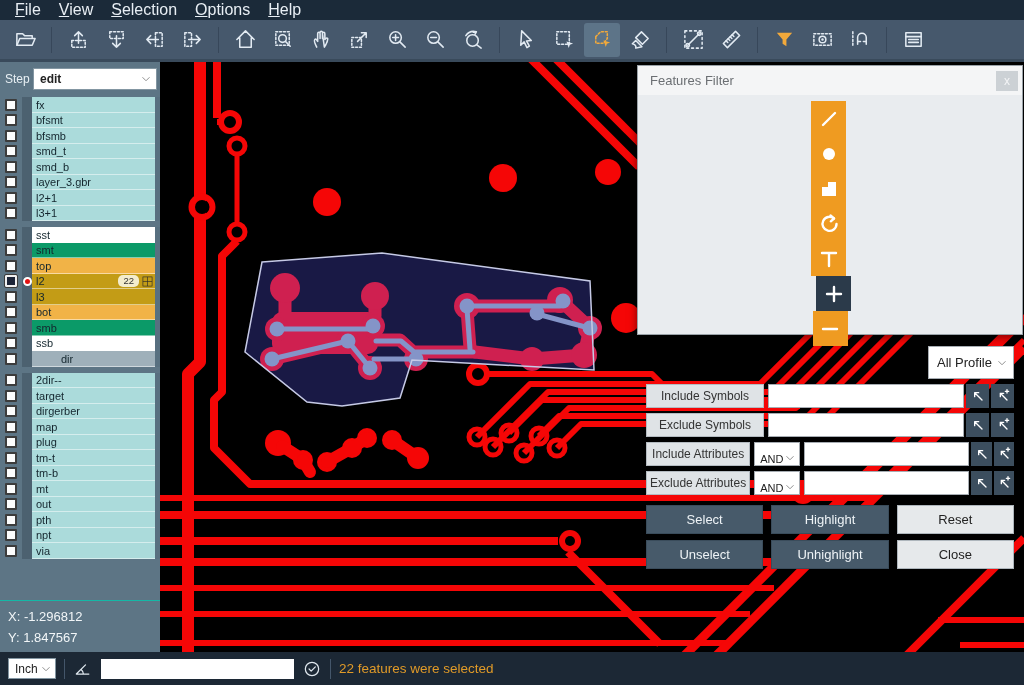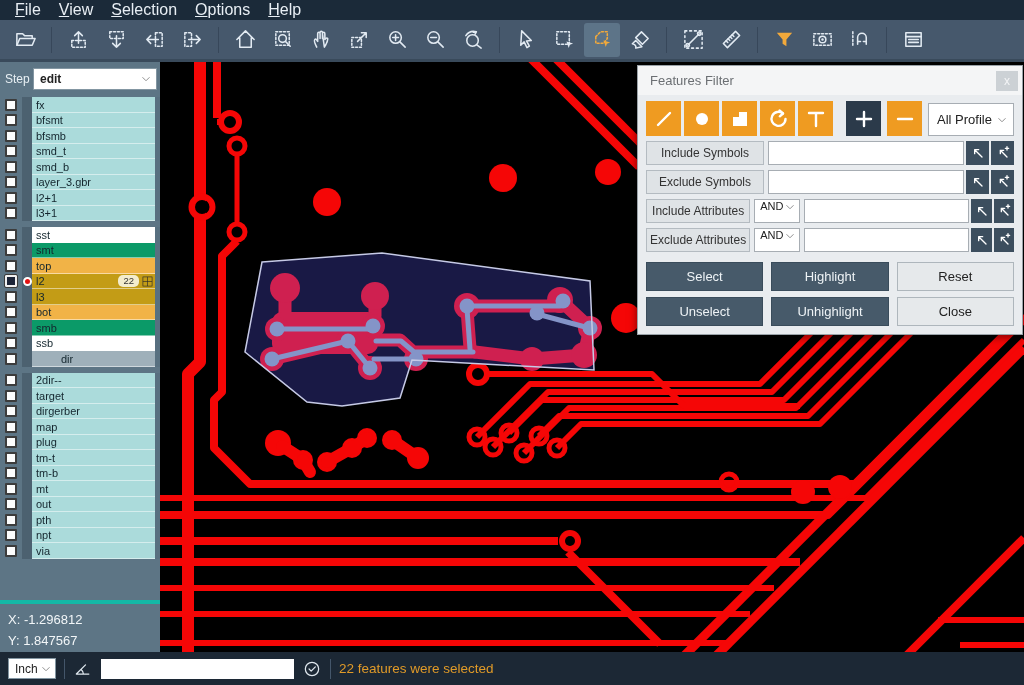--- a/index.html
+++ b/index.html
@@ -46,52 +46,52 @@
   .lname .nm { flex:1; white-space:nowrap; }
   .badge { background:#f3eccd; color:#333; font-size:9.5px; border-radius:5px; padding:0 5px; line-height:12px; margin-right:3px; }
   .gridic { width:11px; height:11px; color:#2b2b2b; }
   .gridic * { stroke:currentColor; fill:none; stroke-width:1.4; }
   .scrollcol { width:5px; background:#587080; }
   .sep6 { height:6px; }
   .c-teal  { background:#abdbdb; } .c-white { background:#ffffff; }
   .c-green { background:#0b9a68; } .c-amber { background:#f1b347; }
   .c-gold  { background:#c39c16; } .c-gray  { background:#9fb0ba;padding-left:29px; }
 
-  #coords { position:absolute; left:0; bottom:0; width:160px; height:52px; border-top:4px solid #14b8a6;
+  #coords { position:absolute; left:0; bottom:0; width:160px; height:52px; border-top:1px solid #14b8a6;
             padding:5px 0 0 8px; }
   #coords div { color:#f2f6f8; font-size:13px; line-height:21px; }
 
   
   #canvas { position:absolute; left:160px; top:62px; width:864px; height:590px; background:#000; z-index:5; }
   #pcb { position:absolute; left:0; top:0; }
 
   
   #dialog { position:absolute; left:477px; top:3px; width:386px; height:270px; background:#e9ecef;
             border:1px solid #9aa2a8; box-shadow:0 2px 8px rgba(0,0,0,.5); z-index:20; }
   #dlg-title { height:29px; background:#f4f5f6; display:flex; align-items:center; justify-content:space-between;
                padding:0 4px 0 12px; }
   #dlg-title span { color:#6b6f73; font-size:13px; }
   #dlg-close { width:22px; height:20px; background:#ccd1d5; color:#f4f5f6; display:flex; align-items:center;
                justify-content:center; font-size:12px; }
   #dlg-body { padding:6px 8px 0 8px; }
-  #tool-row { display:flex; align-items:flex-end; }
+  #tool-row { display:flex; align-items:center;flex-direction:column; }
   .tool-btn { width:35px; height:35px; background:#ef9b21; display:flex; align-items:center; justify-content:center;
               margin-right:3px; color:#fff; }
   .tool-btn .ic { width:24px; height:24px; }
   .tool-btn .ic * { stroke-width:2.4; }
   .tool-btn.dark { background:#2b3a4a; margin-left:10px; }
   .tool-btn.minus { margin-left:3px; }
   #profile-select { margin-left:auto; width:86px; height:33px; background:#fff; border:1px solid #a7adb3;
                     display:flex; align-items:center; justify-content:space-between; padding:0 4px 0 8px; }
   #profile-select span { font-size:13px; color:#222; }
   .frow { display:flex; align-items:center; margin-top:5px; height:24px; }
   .flabel { width:118px; height:24px; background:#dfe3e6; border:1px solid #b4bbc1; color:#333; font-size:12px;
             display:flex; align-items:center; justify-content:center; }
   .fand { width:48px; height:24px; background:#fff; border:1px solid #a7adb3; margin-left:4px; display:flex;
-          align-items:flex-start; justify-content:space-between; padding:0 2px 0 5px; }
+          align-items:flex-end; justify-content:space-between; padding:0 2px 0 5px; }
   .fand span { font-size:11px; color:#222; }
   .finput { flex:1; height:24px; border:1px solid #a7adb3; background:#fff; margin-left:4px; font-size:12px; padding:0 4px;
             font-family:"Liberation Sans","DejaVu Sans",sans-serif; }
   .abtn { width:23px; height:24px; background:#3c4e5e; color:#fff; margin-left:2px; display:flex; align-items:center;
           justify-content:center; }
   .abtn .ic { width:16px; height:16px; }
   .abtn .ic * { stroke-width:2; }
   #action-grid { display:grid; grid-template-columns:1fr 1fr 1fr; gap:6px 8px; margin-top:10px; }
   .act { height:29px; font-size:13px; display:flex; align-items:center; justify-content:center;
          font-family:"Liberation Sans","DejaVu Sans",sans-serif; }

